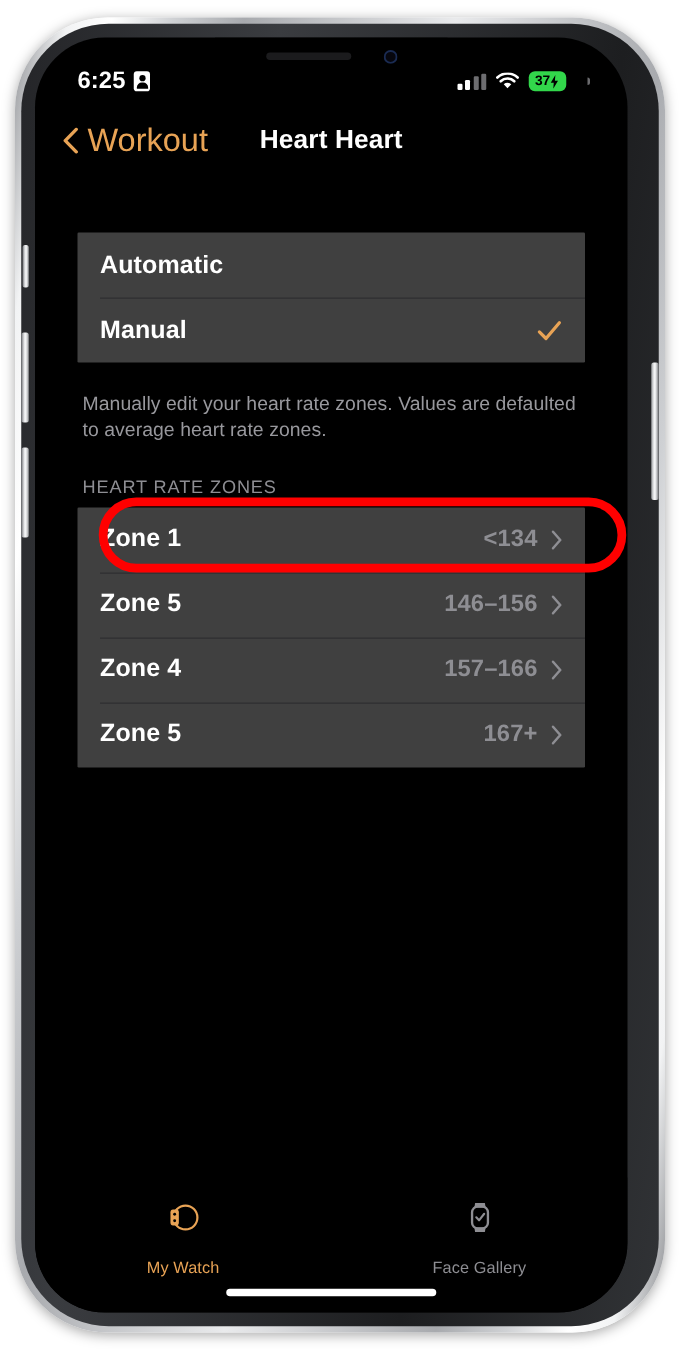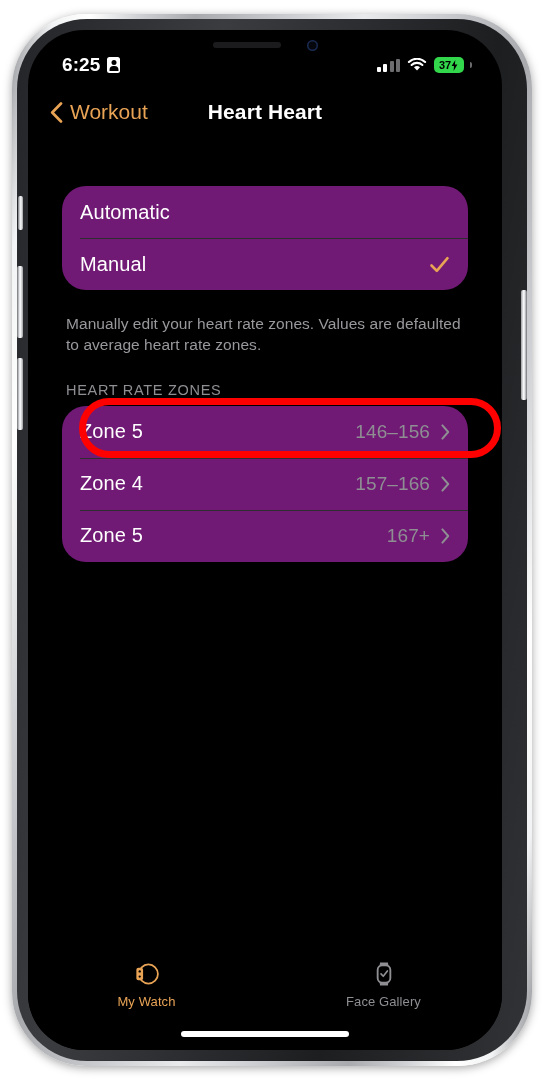--- a/index.html
+++ b/index.html
@@ -140,21 +140,21 @@
   .signal { display: flex; align-items: flex-end; gap: 2.5px; height: 13px; }
   .signal i { display: block; width: 4px; background: #fff; border-radius: 1px; }
   .signal i:nth-child(1) { height: 5px;  background: #ffffff; }
   .signal i:nth-child(2) { height: 8px;  background: #ffffff; }
   .signal i:nth-child(3) { height: 11px; background: #6d6d70; }
   .signal i:nth-child(4) { height: 13px; background: #6d6d70; }
 
   .wifi { position: relative; width: 20px; height: 14px; }
 
   .battery {
-    display: flex; align-items: center; gap: 6px; justify-content: center;
+    display: flex; align-items: center; gap: 17px; justify-content: center;
   }
   .battery-body {
     width: 30px; height: 16px;
     border-radius: 5px;
     background: #32D74B;
     display: flex;
     align-items: center;
     justify-content: center;
     gap: 0px;
     padding-right: 1px;
@@ -181,21 +181,21 @@
     align-items: center;
     z-index: 20;
   }
   .nav-back {
     position: absolute;
     left: 22px;
     display: flex;
     align-items: center;
     gap: 7px;
     color: #E8A355;
-    font-size: 21px;
+    font-size: 26px;
     cursor: pointer;
   }
   .chev-back { width: 13px; height: 21px; }
   .nav-title {
     width: 100%;
     text-align: center;
     color: #ffffff;
     font-size: 21px;
     font-weight: 700;
     letter-spacing: 0.1px;
@@ -203,23 +203,24 @@
 
   
   .content {
     position: absolute;
     top: 108px; left: 0; right: 0; bottom: 108px;
     padding: 48px 34px 0 34px;
     z-index: 10;
   }
 
   .card {
-    background: #701a75;
-    border-radius: 24px;
+    background: #404040;
+    border-radius: 1px;
     overflow: hidden;
+    font-weight: bold;
   }
 
   .row {
     position: relative;
     display: flex;
     align-items: center;
     justify-content: space-between;
     height: 52px;
     padding: 0 18px 0 18px;
     cursor: pointer;
@@ -288,21 +289,21 @@
     display: flex;
     align-items: flex-start;
     padding-top: 16px;
     z-index: 20;
   }
   .tab {
     flex: 1;
     display: flex;
     flex-direction: column;
     align-items: center;
-    gap: 4px;
+    gap: 16px;
     cursor: pointer;
   }
   .tab-icon { height: 32px; display: flex; align-items: center; justify-content: center; }
   .tab-label {
     font-size: 13px;
     color: #8E8E93;
     letter-spacing: 0.1px;
   }
   .tab.active .tab-label { color: #E8A355; }
 
@@ -396,20 +397,29 @@
         </div>
       </div>
 
       <div class="footnote">Manually edit your heart rate zones. Values are defaulted to average heart rate zones.</div>
 
       <div class="section-header">HEART RATE ZONES</div>
 
       <div class="zones-wrap">
         <div class="card">
 
+          <div class="row">
+            <span class="row-label">Zone 1</span>
+            <span class="row-right">
+              <span class="row-value">&lt;134</span>
+              <svg class="chev-right" viewBox="0 0 9 16">
+                <path d="M1.4 1.4 L7.2 8 L1.4 14.6" stroke="#8E8E93" stroke-width="2" fill="none" stroke-linecap="round" stroke-linejoin="round"></path>
+              </svg>
+            </span>
+          </div>
 
 
           <div class="row">
             <span class="row-label">Zone 5</span>
             <span class="row-right">
               <span class="row-value">146–156</span>
               <svg class="chev-right" viewBox="0 0 9 16">
                 <path d="M1.4 1.4 L7.2 8 L1.4 14.6" stroke="#8E8E93" stroke-width="2" fill="none" stroke-linecap="round" stroke-linejoin="round"></path>
               </svg>
             </span>

